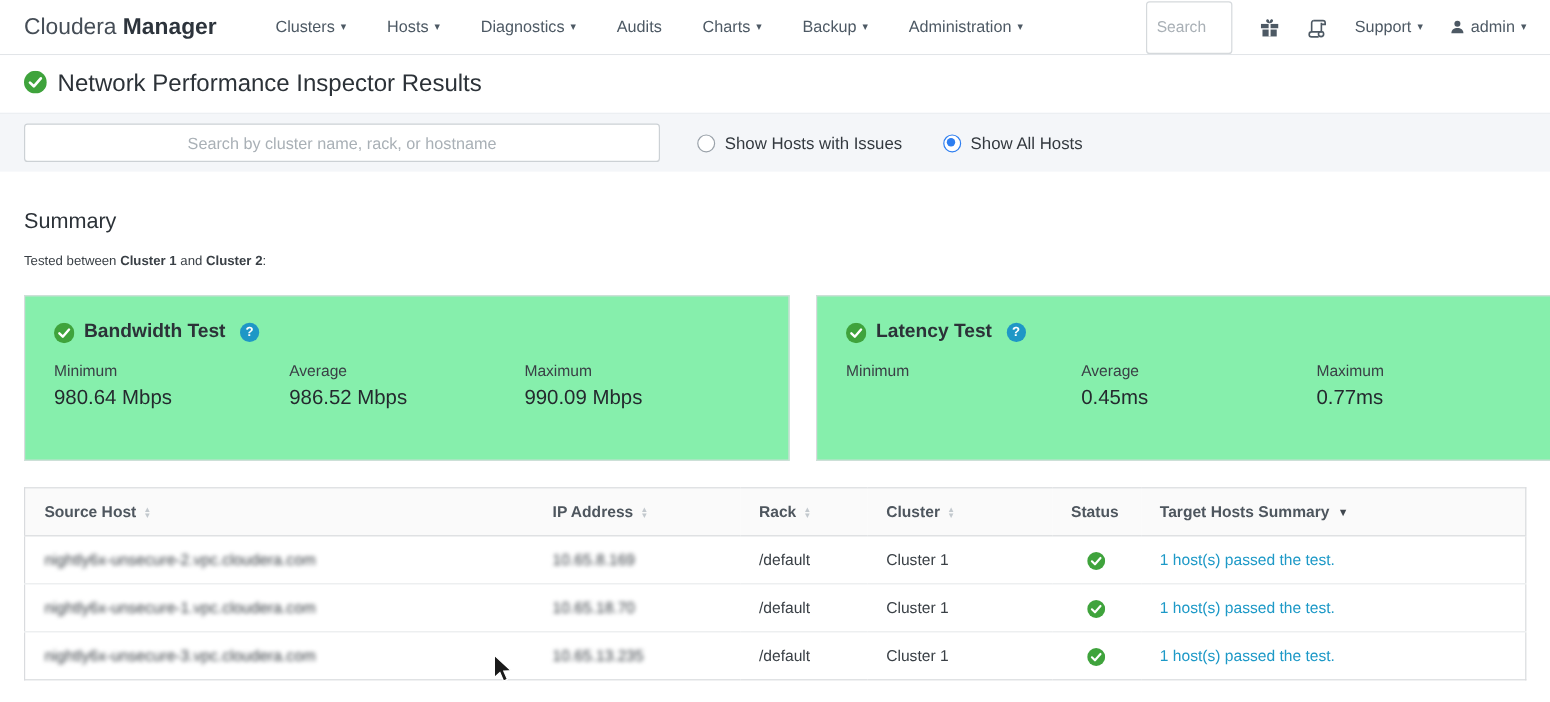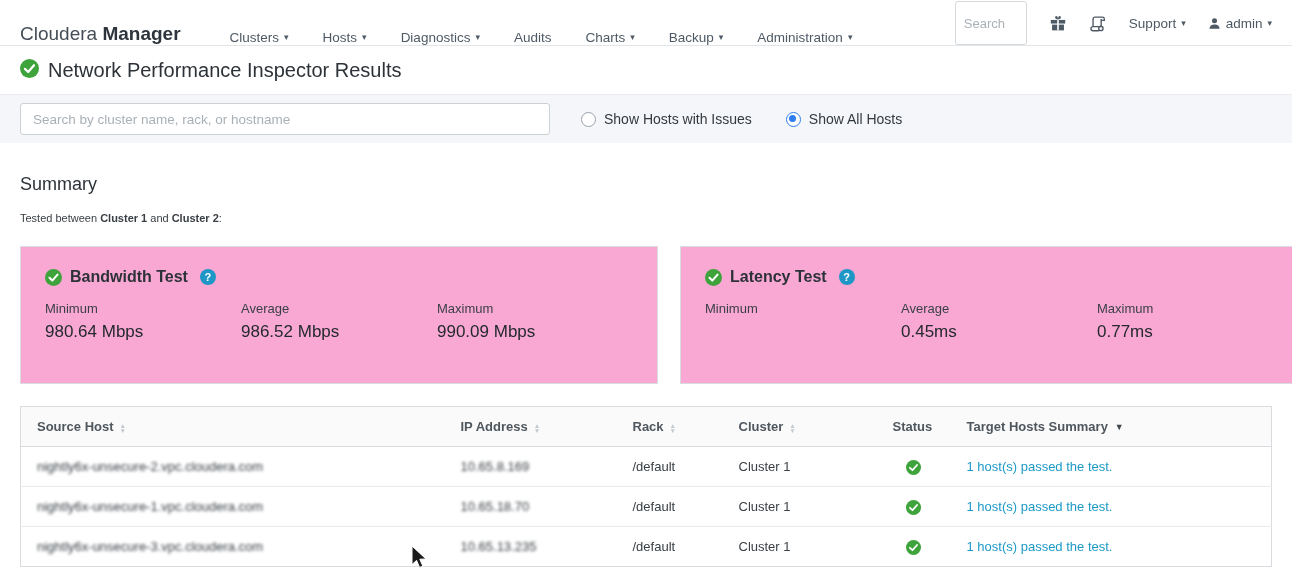--- a/index.html
+++ b/index.html
@@ -1,20 +1,20 @@
 <!DOCTYPE html>
 <html><head>
 <meta charset="utf-8">
 <style>
   * { margin:0; padding:0; box-sizing:border-box; }
   html,body { width:1292px; height:585px; background:#fff; overflow:hidden;
               font-family:"Liberation Sans", sans-serif; color:#3a4046; }
 
   
-  .navbar { height:46px; display:flex; align-items:flex-end; padding:0 20px;
+  .navbar { height:46px; display:flex; align-items:center; padding:0 20px;
             border-bottom:1px solid #e2e5e8; background:#fff; }
   .brand { font-size:19px; color:#454d56; white-space:nowrap; cursor:pointer; }
   .brand b { color:#2d343c; font-weight:bold; }
   .nav-menus { display:flex; list-style:none; margin-left:32px; }
   .nav-menus li { font-size:13.5px; color:#4d5964; padding:0 17px; cursor:pointer;
                   display:flex; align-items:center; white-space:nowrap; }
   .caret { font-size:9px; color:#4d5964; margin-left:5px; line-height:1; }
   .nav-right { margin-left:auto; display:flex; align-items:center; gap:22px; }
   .nav-search { width:72px; height:44px; border:1px solid #d5d9dc; border-radius:3px;
                 font-size:13px; padding:0 8px; color:#3a4046; outline:none;
@@ -27,38 +27,38 @@
   
   .title-bar { display:flex; align-items:flex-start; padding:13px 20px 12px; background:#fff; }
   .title-bar h1 { font-size:20px; font-weight:normal; color:#2c3238; margin-left:9px; }
   .icon-check { display:inline-flex; }
 
   
   .filter-bar { height:49px; background:#f4f6f9; border-top:1px solid #eceff2;
                 display:flex; align-items:center; padding:0 20px; }
   .filter-search { width:530px; height:32px; border:1px solid #ccd1d5; border-radius:3px;
                    background:#fff; font-size:13.5px; padding:0 12px; color:#3a4046; outline:none;
-                   font-family:"Liberation Sans", sans-serif; }
+                   font-family:"Liberation Sans", sans-serif;text-align:center; }
   .filter-search::placeholder { color:#a9b0b6; }
   .radio-group { display:flex; align-items:center; margin-left:31px; gap:34px; }
   .radio-opt { display:flex; align-items:center; font-size:14px; color:#33393f; cursor:pointer; }
   .radio-circle { width:15px; height:15px; border-radius:50%; border:1.5px solid #9aa2aa;
                   background:#fff; margin-right:8px; position:relative; flex:none; }
   .radio-circle.checked { border-color:#2e7ef0; }
   .radio-circle.checked::after { content:""; position:absolute; left:2.5px; top:2.5px;
                   width:7px; height:7px; border-radius:50%; background:#2e7ef0; }
 
   
   .content { padding:0 20px; }
   .summary-heading { font-size:18px; font-weight:normal; color:#2c3238; margin-top:31px; }
   .tested-line { font-size:11px; color:#3a4046; margin-top:17px; }
   .tested-line b { font-weight:bold; }
 
   .cards { display:flex; gap:22px; margin-top:22px; }
-  .card { flex:1; height:138px; border:1px solid #d9dbde; background:#f9a8d4; padding:21px 24px 0; }
+  .card { flex:1; height:138px; border:1px solid #d9dbde; background:#86efac; padding:21px 24px 0; }
   .card-head { display:flex; align-items:center; }
   .card-title { font-size:16px; font-weight:bold; color:#2c3238; margin-left:8px; }
   .help-icon { width:16px; height:16px; border-radius:50%; background:#1e97c6; color:#fff;
                font-size:11px; font-weight:bold; display:flex; align-items:center;
                justify-content:center; margin-left:12px; cursor:pointer; }
   .metrics { display:flex; margin-top:15px; }
   .metric { width:196px; }
   .metric-label { font-size:13px; color:#3a4046; }
   .metric-value { font-size:17px; color:#24292e; margin-top:6px; }
 

